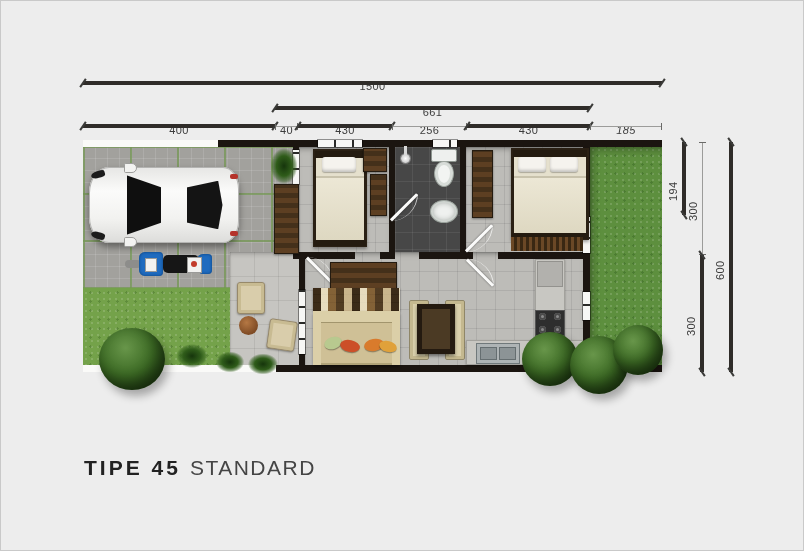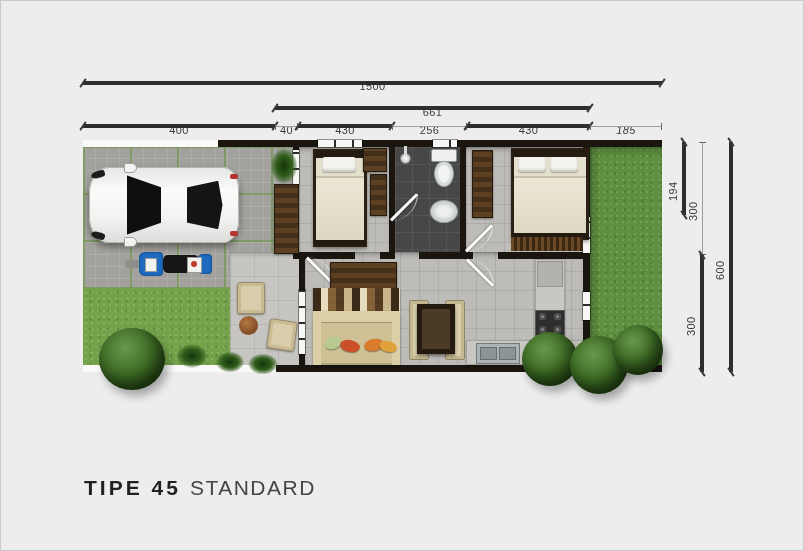--- a/index.html
+++ b/index.html
@@ -102,21 +102,21 @@
   .carlight{width:14px;height:7px;background:#1c1c1c;border-radius:60% 40% 40% 60%;left:1.5%;}
   .cartail{width:8px;height:5px;background:#b5332b;border-radius:2px;right:1%;}
   .moto{position:absolute;}
   .moto>div{position:absolute;}
   .motowheel{background:#8d8d8b;border-radius:4px;}
   .motofair{background:#1f6bbf;border-radius:6px 4px 4px 6px;box-shadow:inset 0 0 3px #0b3e78;}
   .motoseat{background:#161616;border-radius:5px;}
   .motobox{background:#f2f2f0;border:1px solid #9a9a98;}
   .motodot{background:#c23b2a;border-radius:50%;}
   
-  #titleblock{position:absolute;left:84px;top:476px;font-size:21px;color:#222;white-space:nowrap;}
+  #titleblock{position:absolute;left:84px;top:456px;font-size:21px;color:#222;white-space:nowrap;}
   .t-bold{font-weight:bold;letter-spacing:3px;margin-right:9px;}
   .t-reg{font-weight:400;color:#454545;letter-spacing:1.5px;}
 </style>
 </head>
 <body>
 
 <div id="page">
 
   <div>
     <div class="dimlabel h" style="left:83px;top:67px;width:579px;">1500</div>

